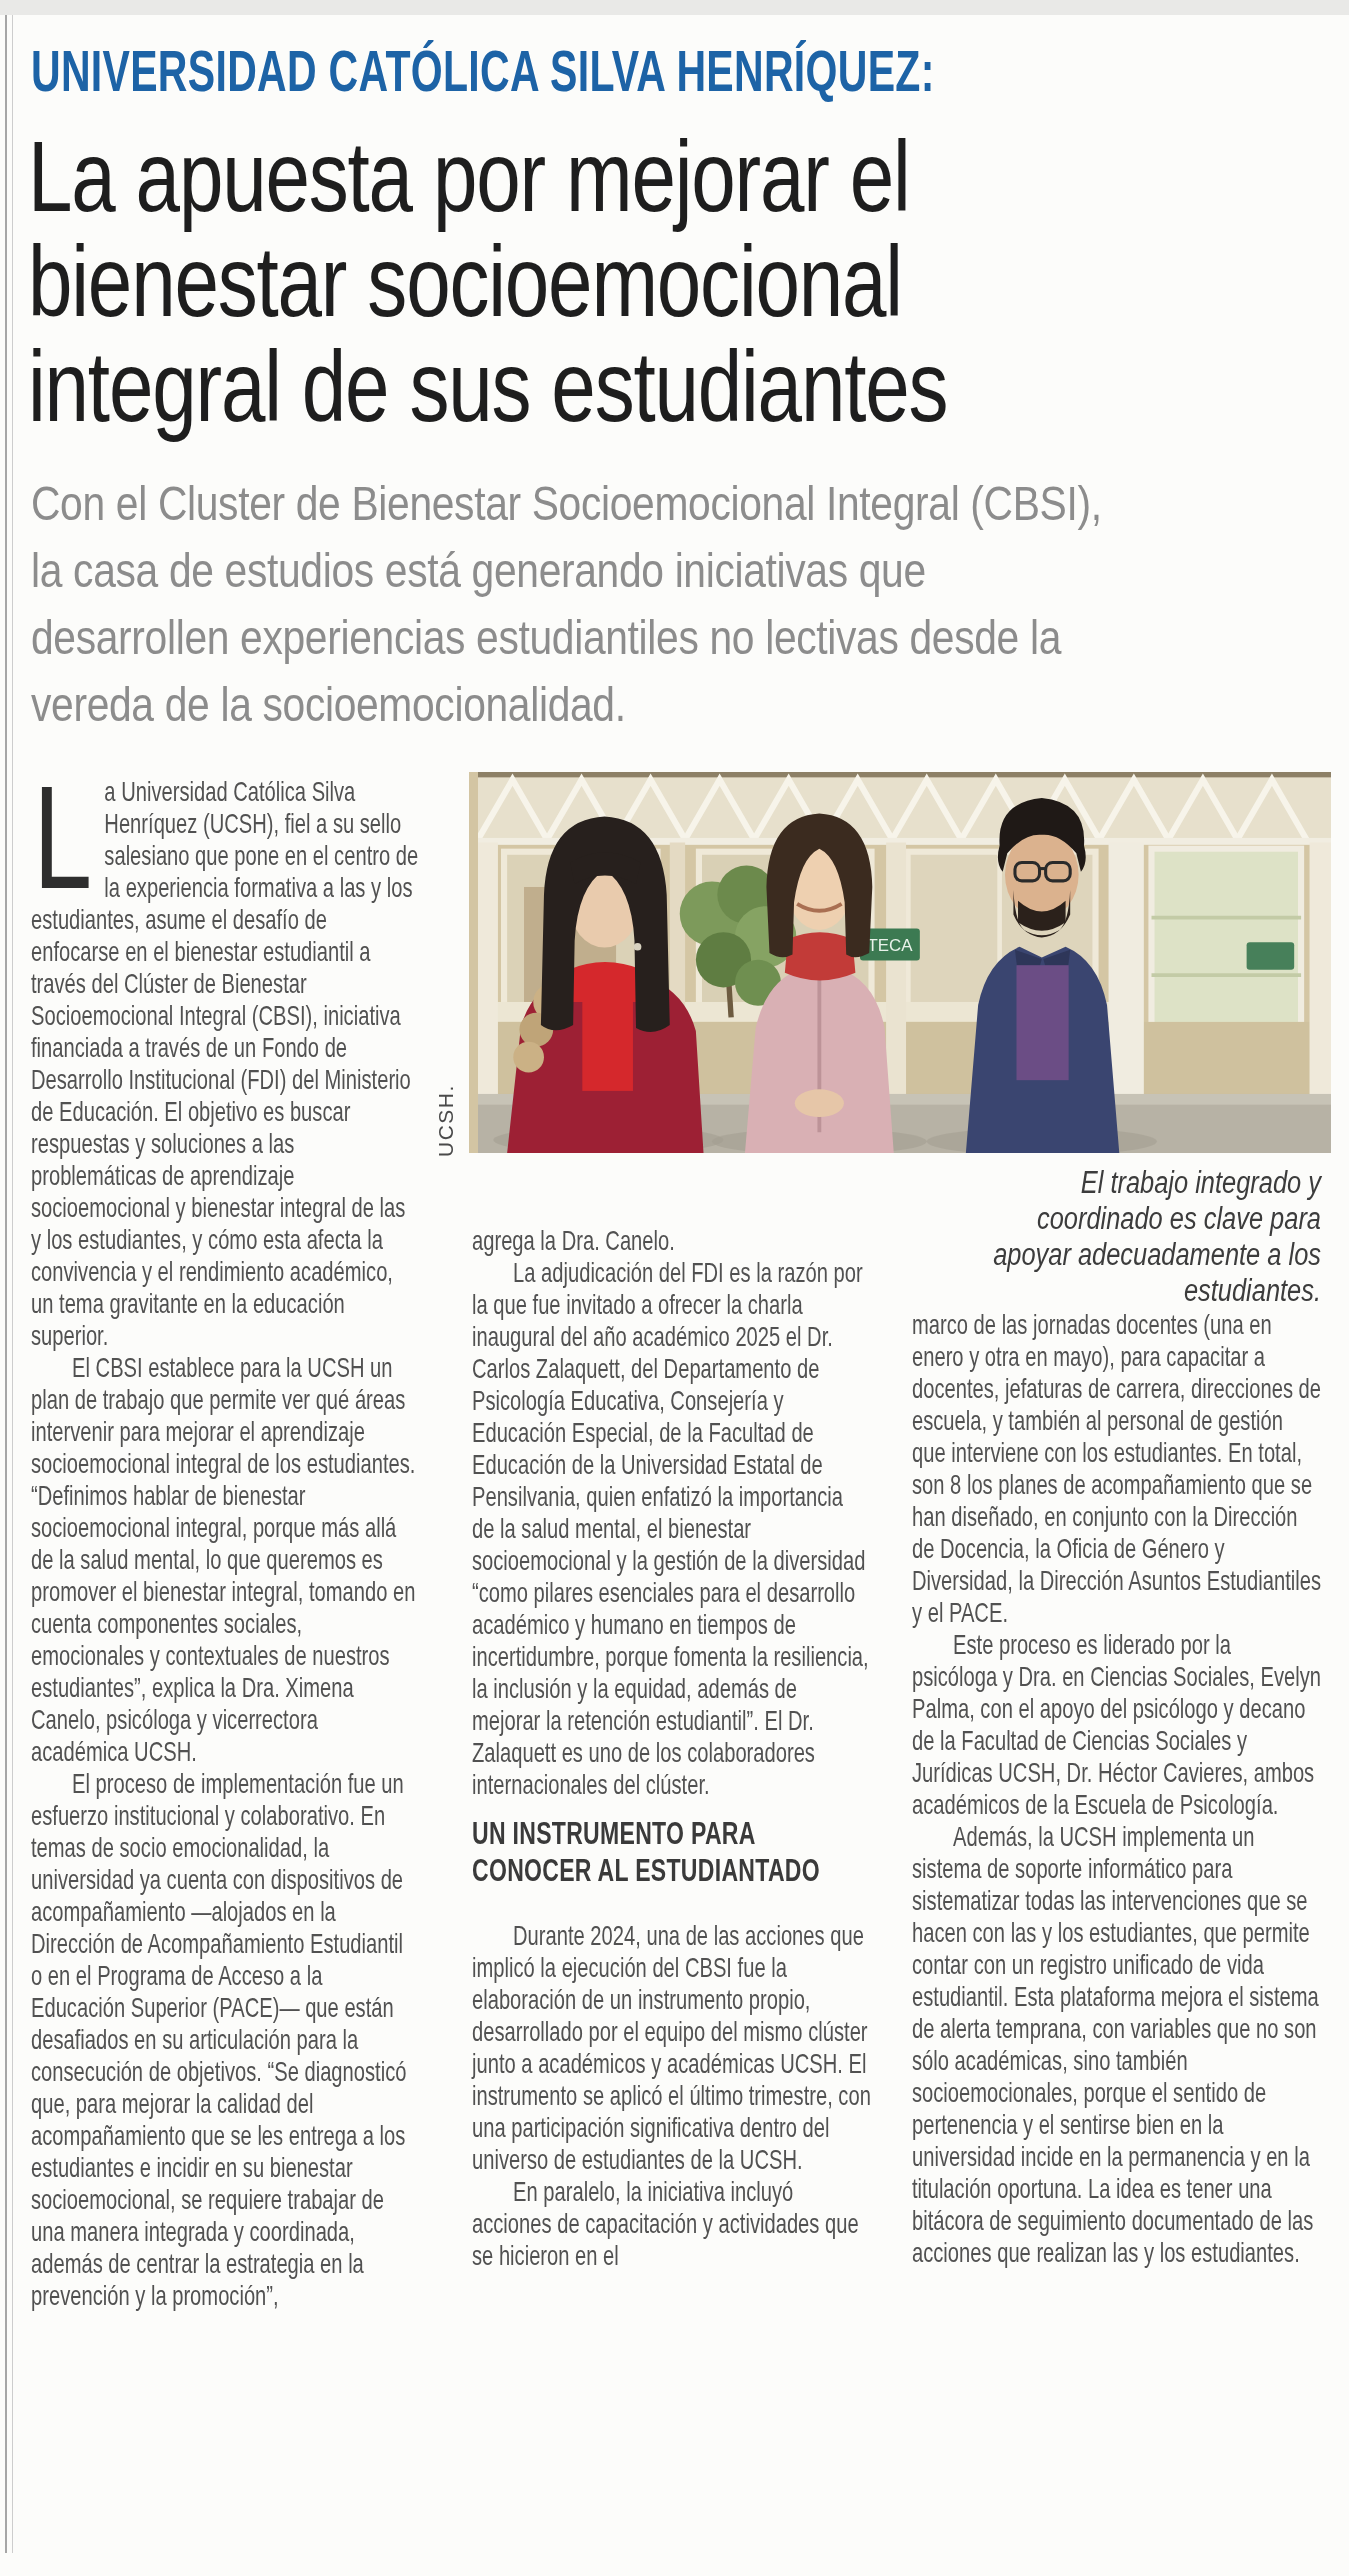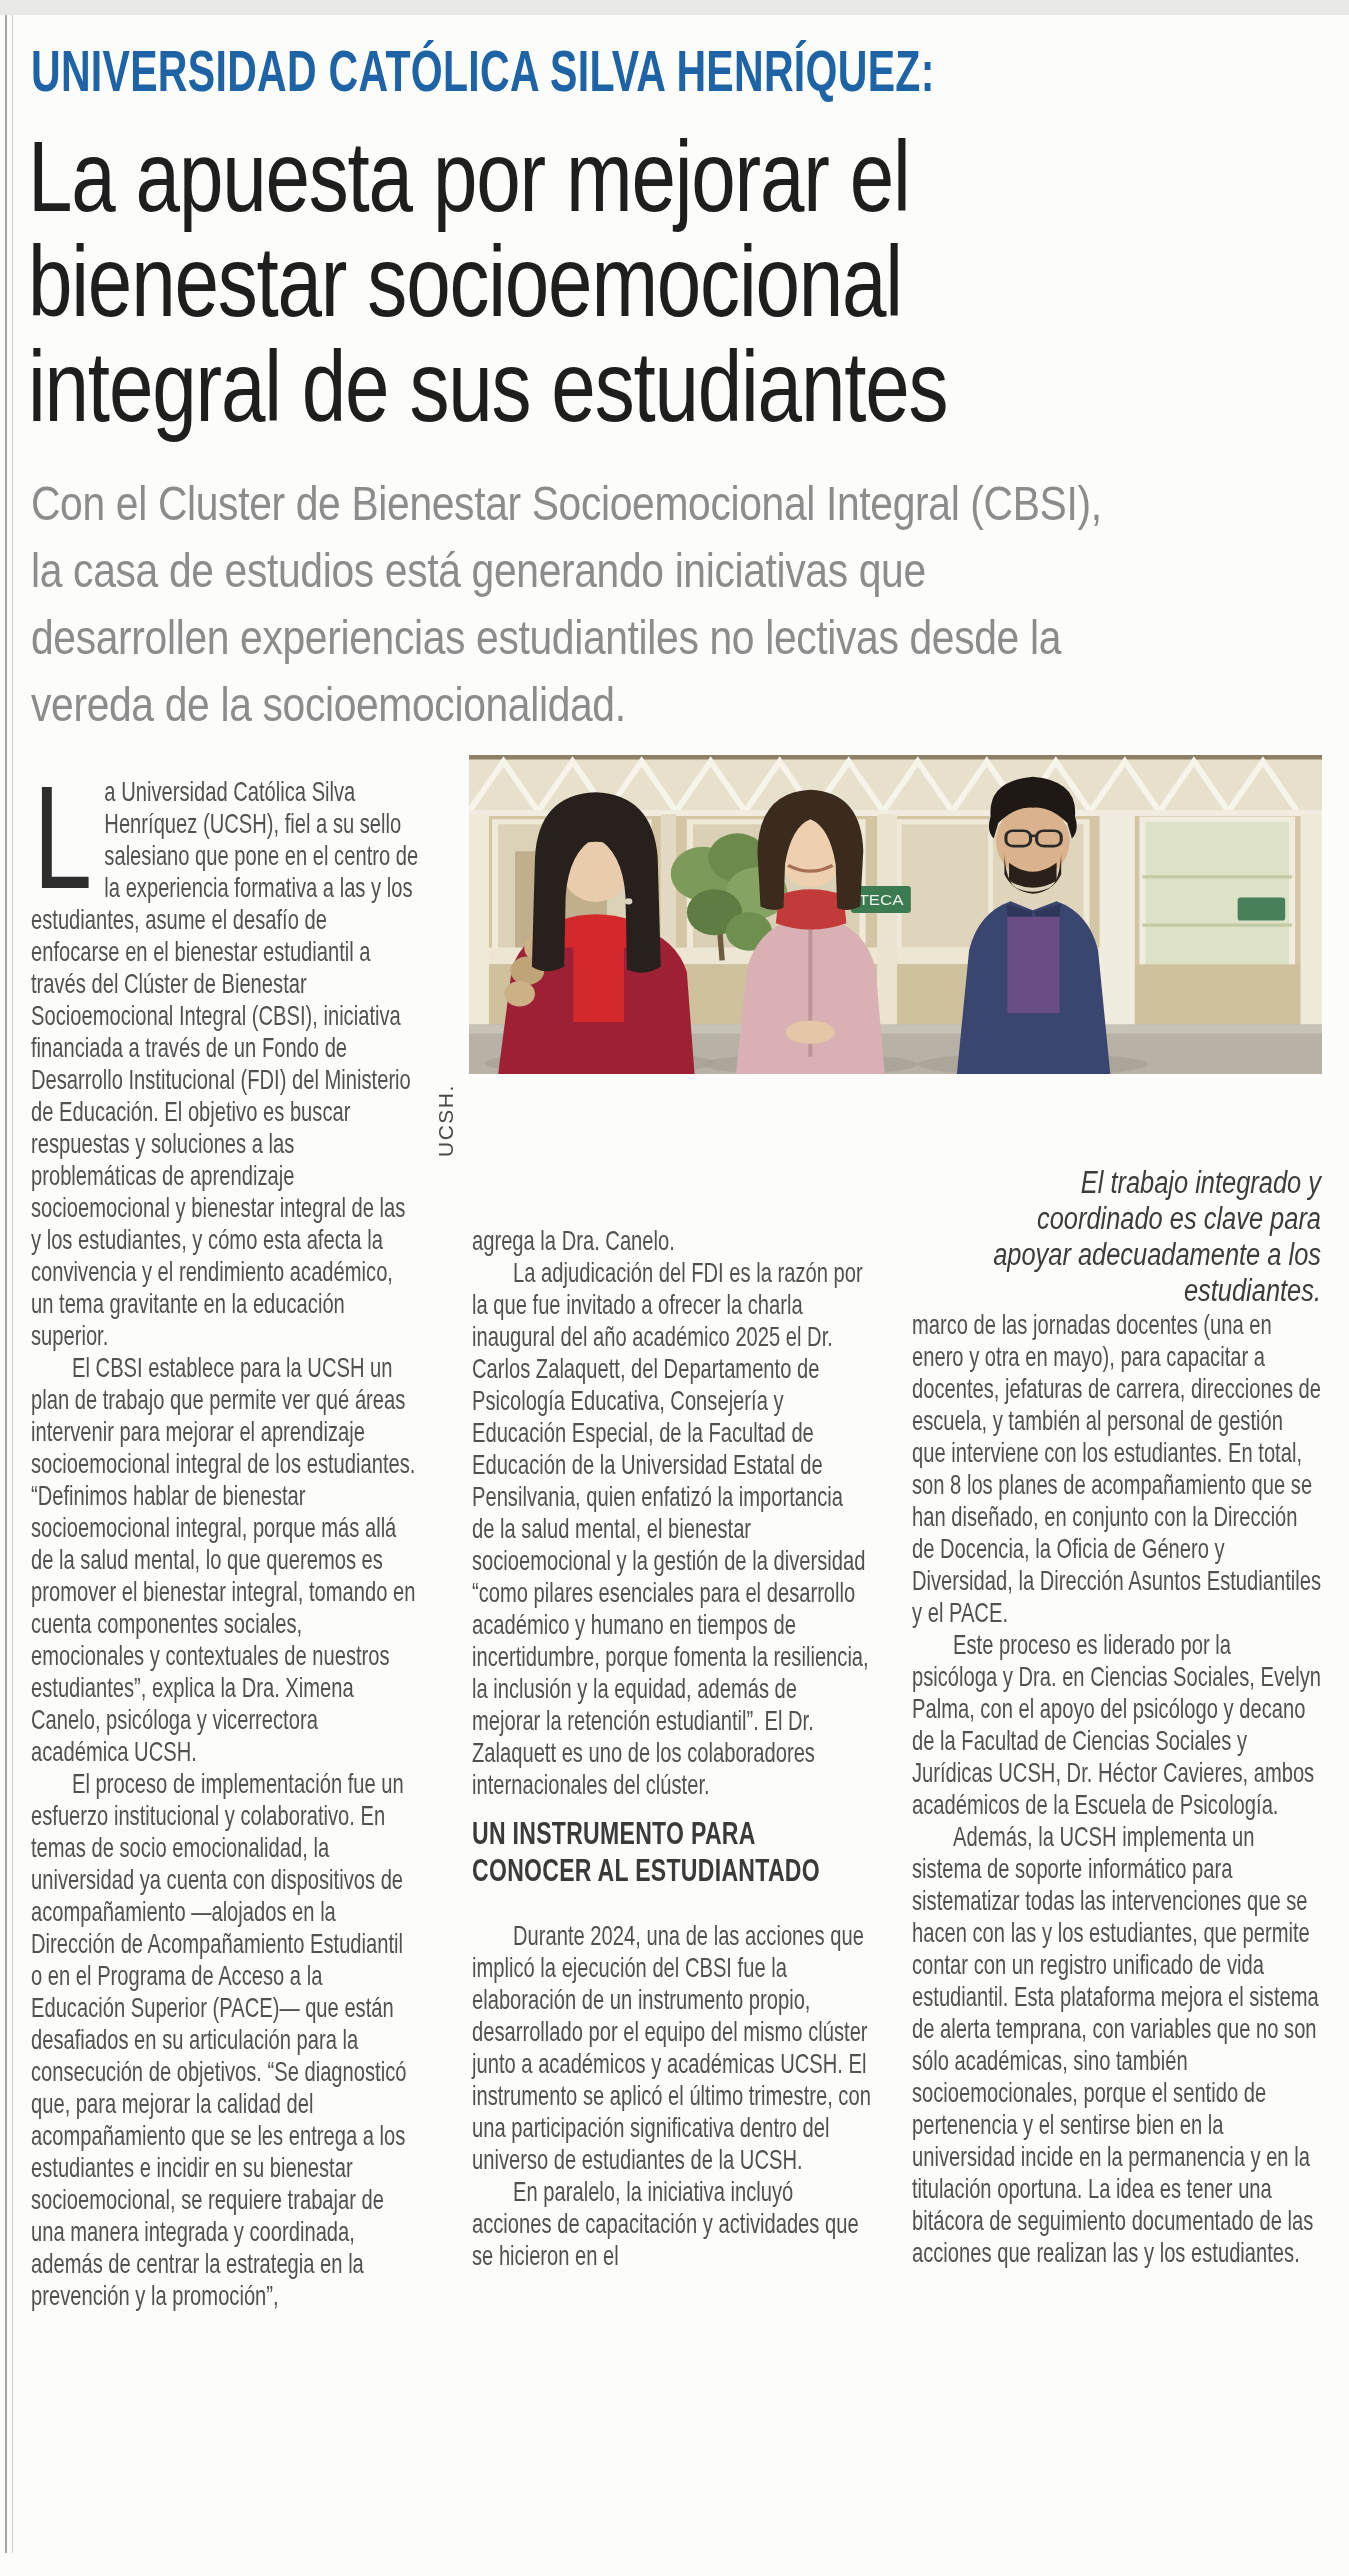--- a/index.html
+++ b/index.html
@@ -24,22 +24,22 @@
     color:#1e1e1e;white-space:nowrap;
     transform:scaleX(.80);transform-origin:0 0;
   }
   .lead{
     position:absolute;left:31px;top:455px;
     font-size:48px;line-height:67px;color:#8c8c8c;letter-spacing:-0.4px;
     white-space:nowrap;transform:scaleX(.85);transform-origin:0 0;
   }
 
   .photo{
-    position:absolute;left:469px;top:740px;width:853px;height:319px;margin:0;
-    background:#d3c5a3;overflow:hidden;
+    position:absolute;left:469px;top:757px;width:853px;height:381px;margin:0;
+    background:#d3c5a3;overflow:hidden;padding-left:9px;
   }
   .photo svg{display:block;width:100%;height:100%;}
 
   .credit{
     position:absolute;left:434px;top:1073px;height:69px;width:23px;
     writing-mode:vertical-rl;transform:rotate(180deg);
     font-size:21px;color:#4a4a4a;letter-spacing:1.5px;white-space:nowrap;
   }
 
   .caption{

